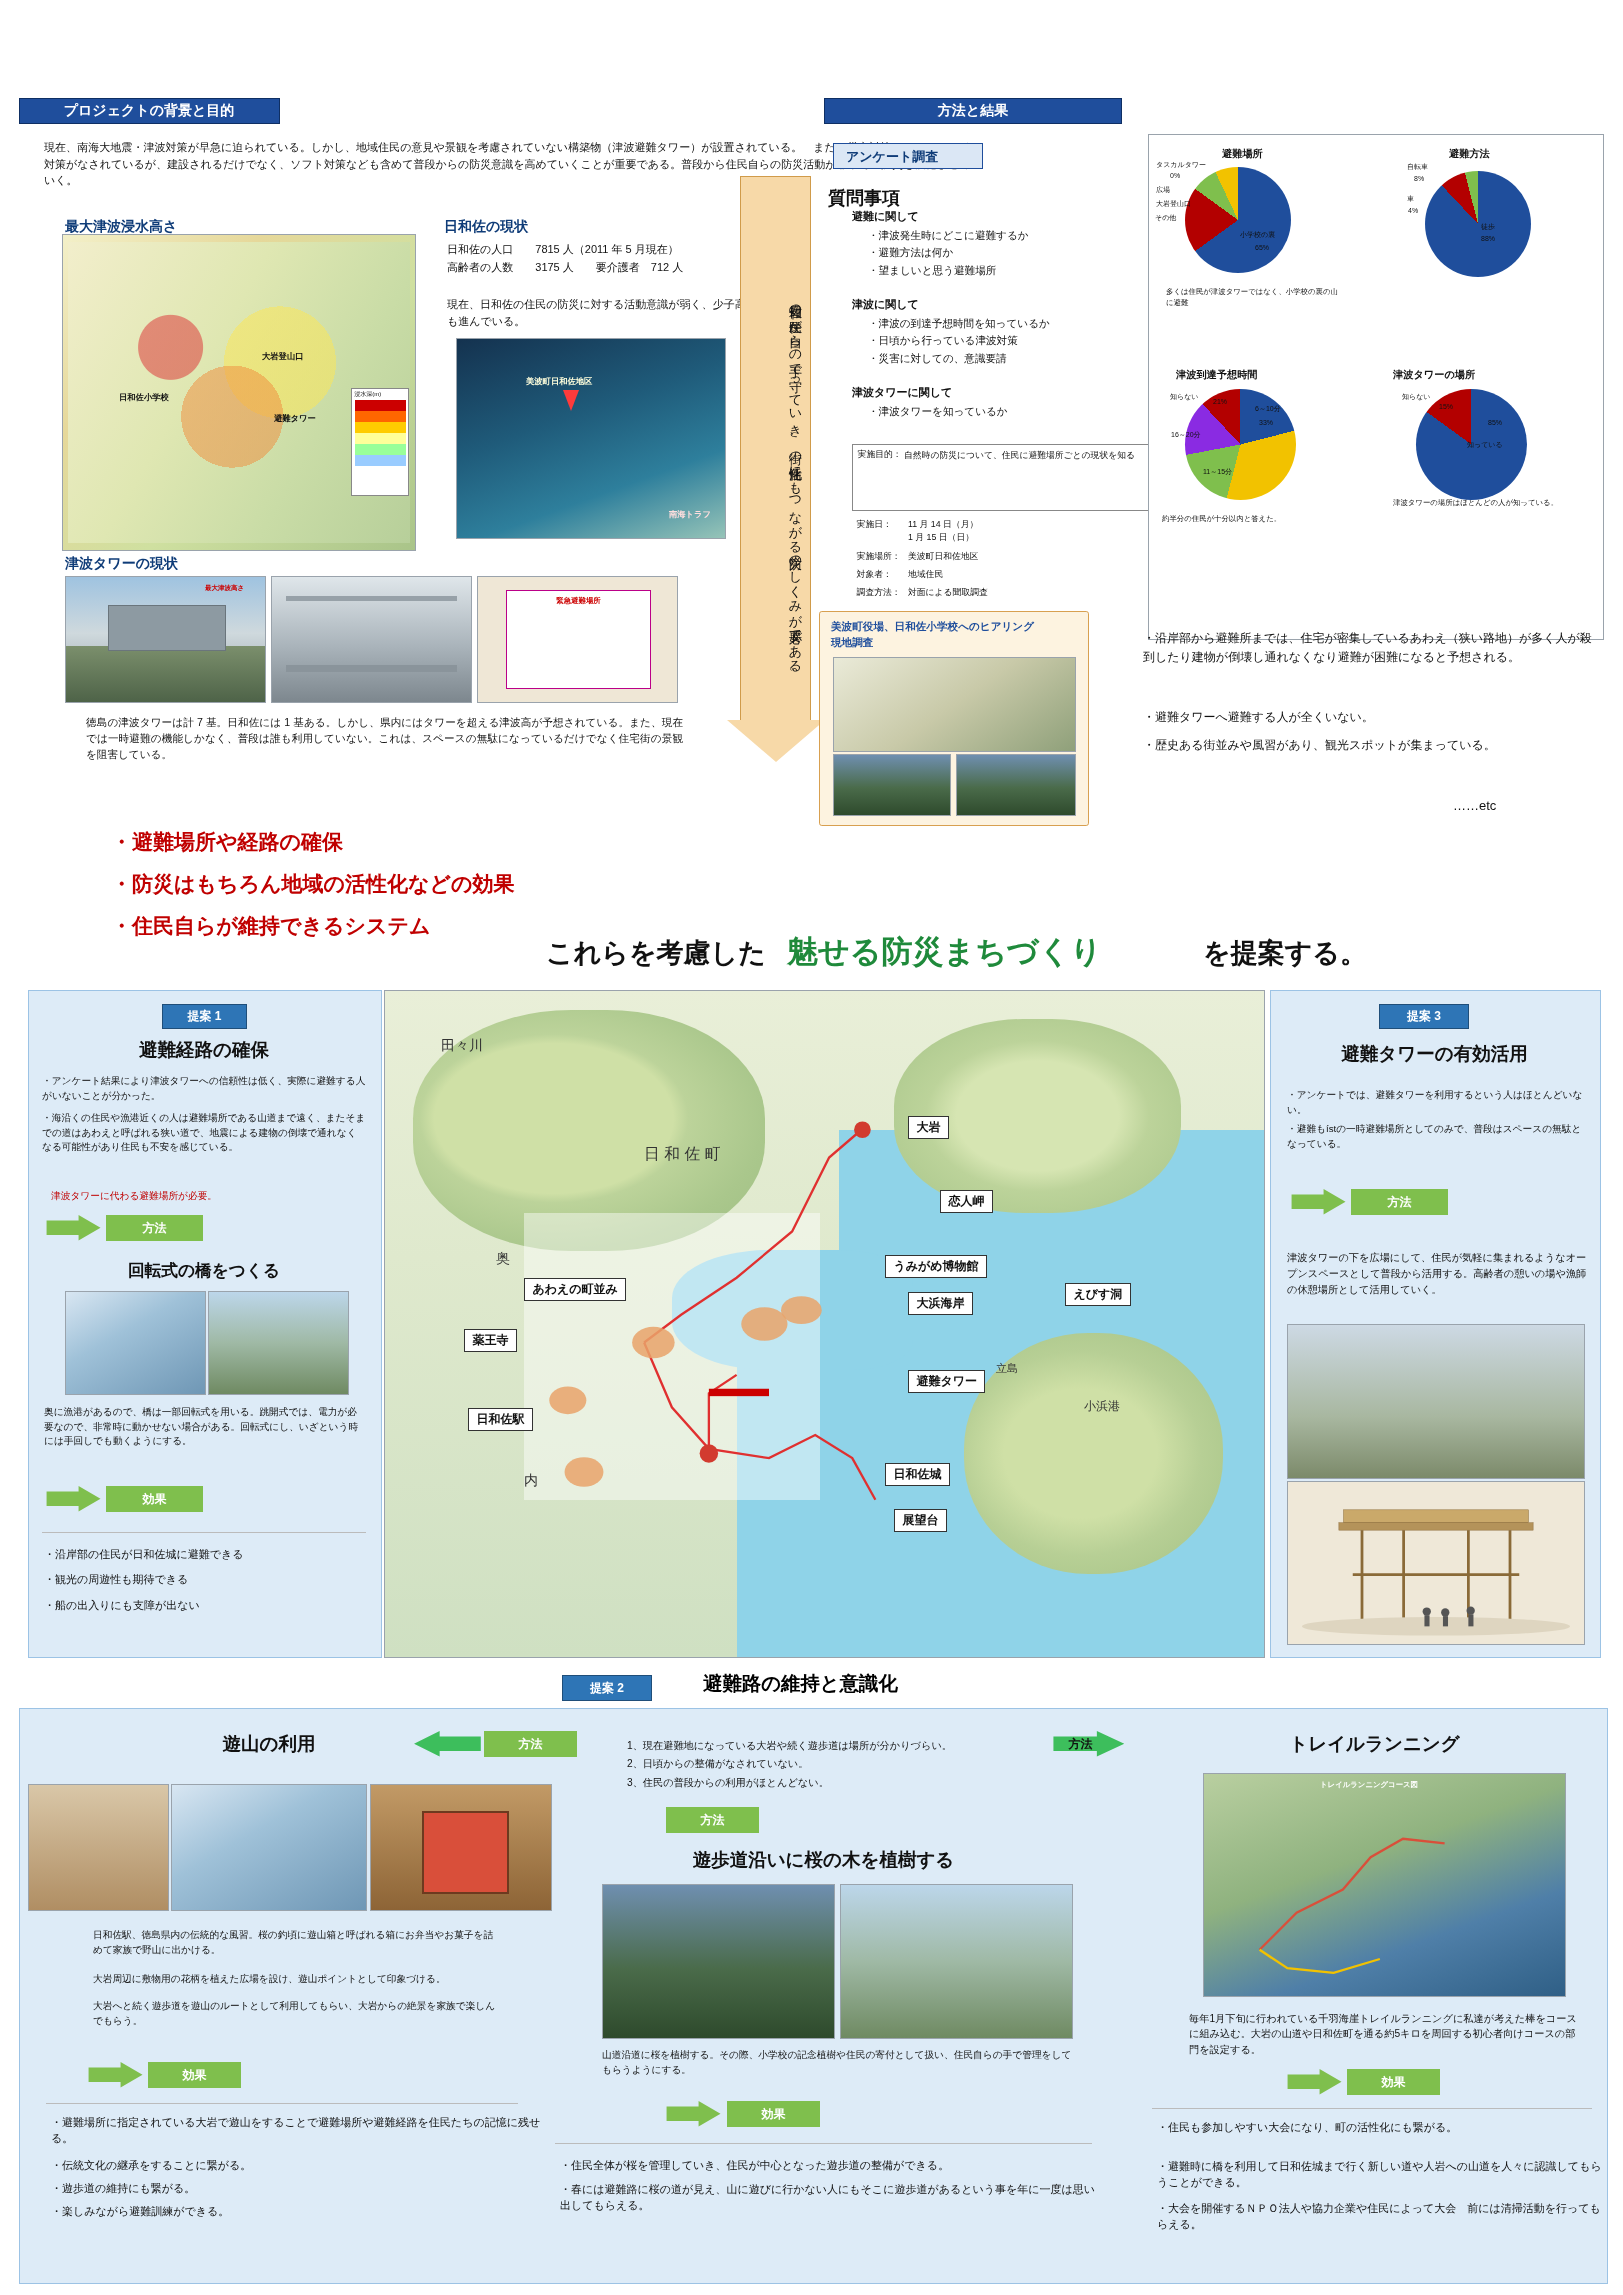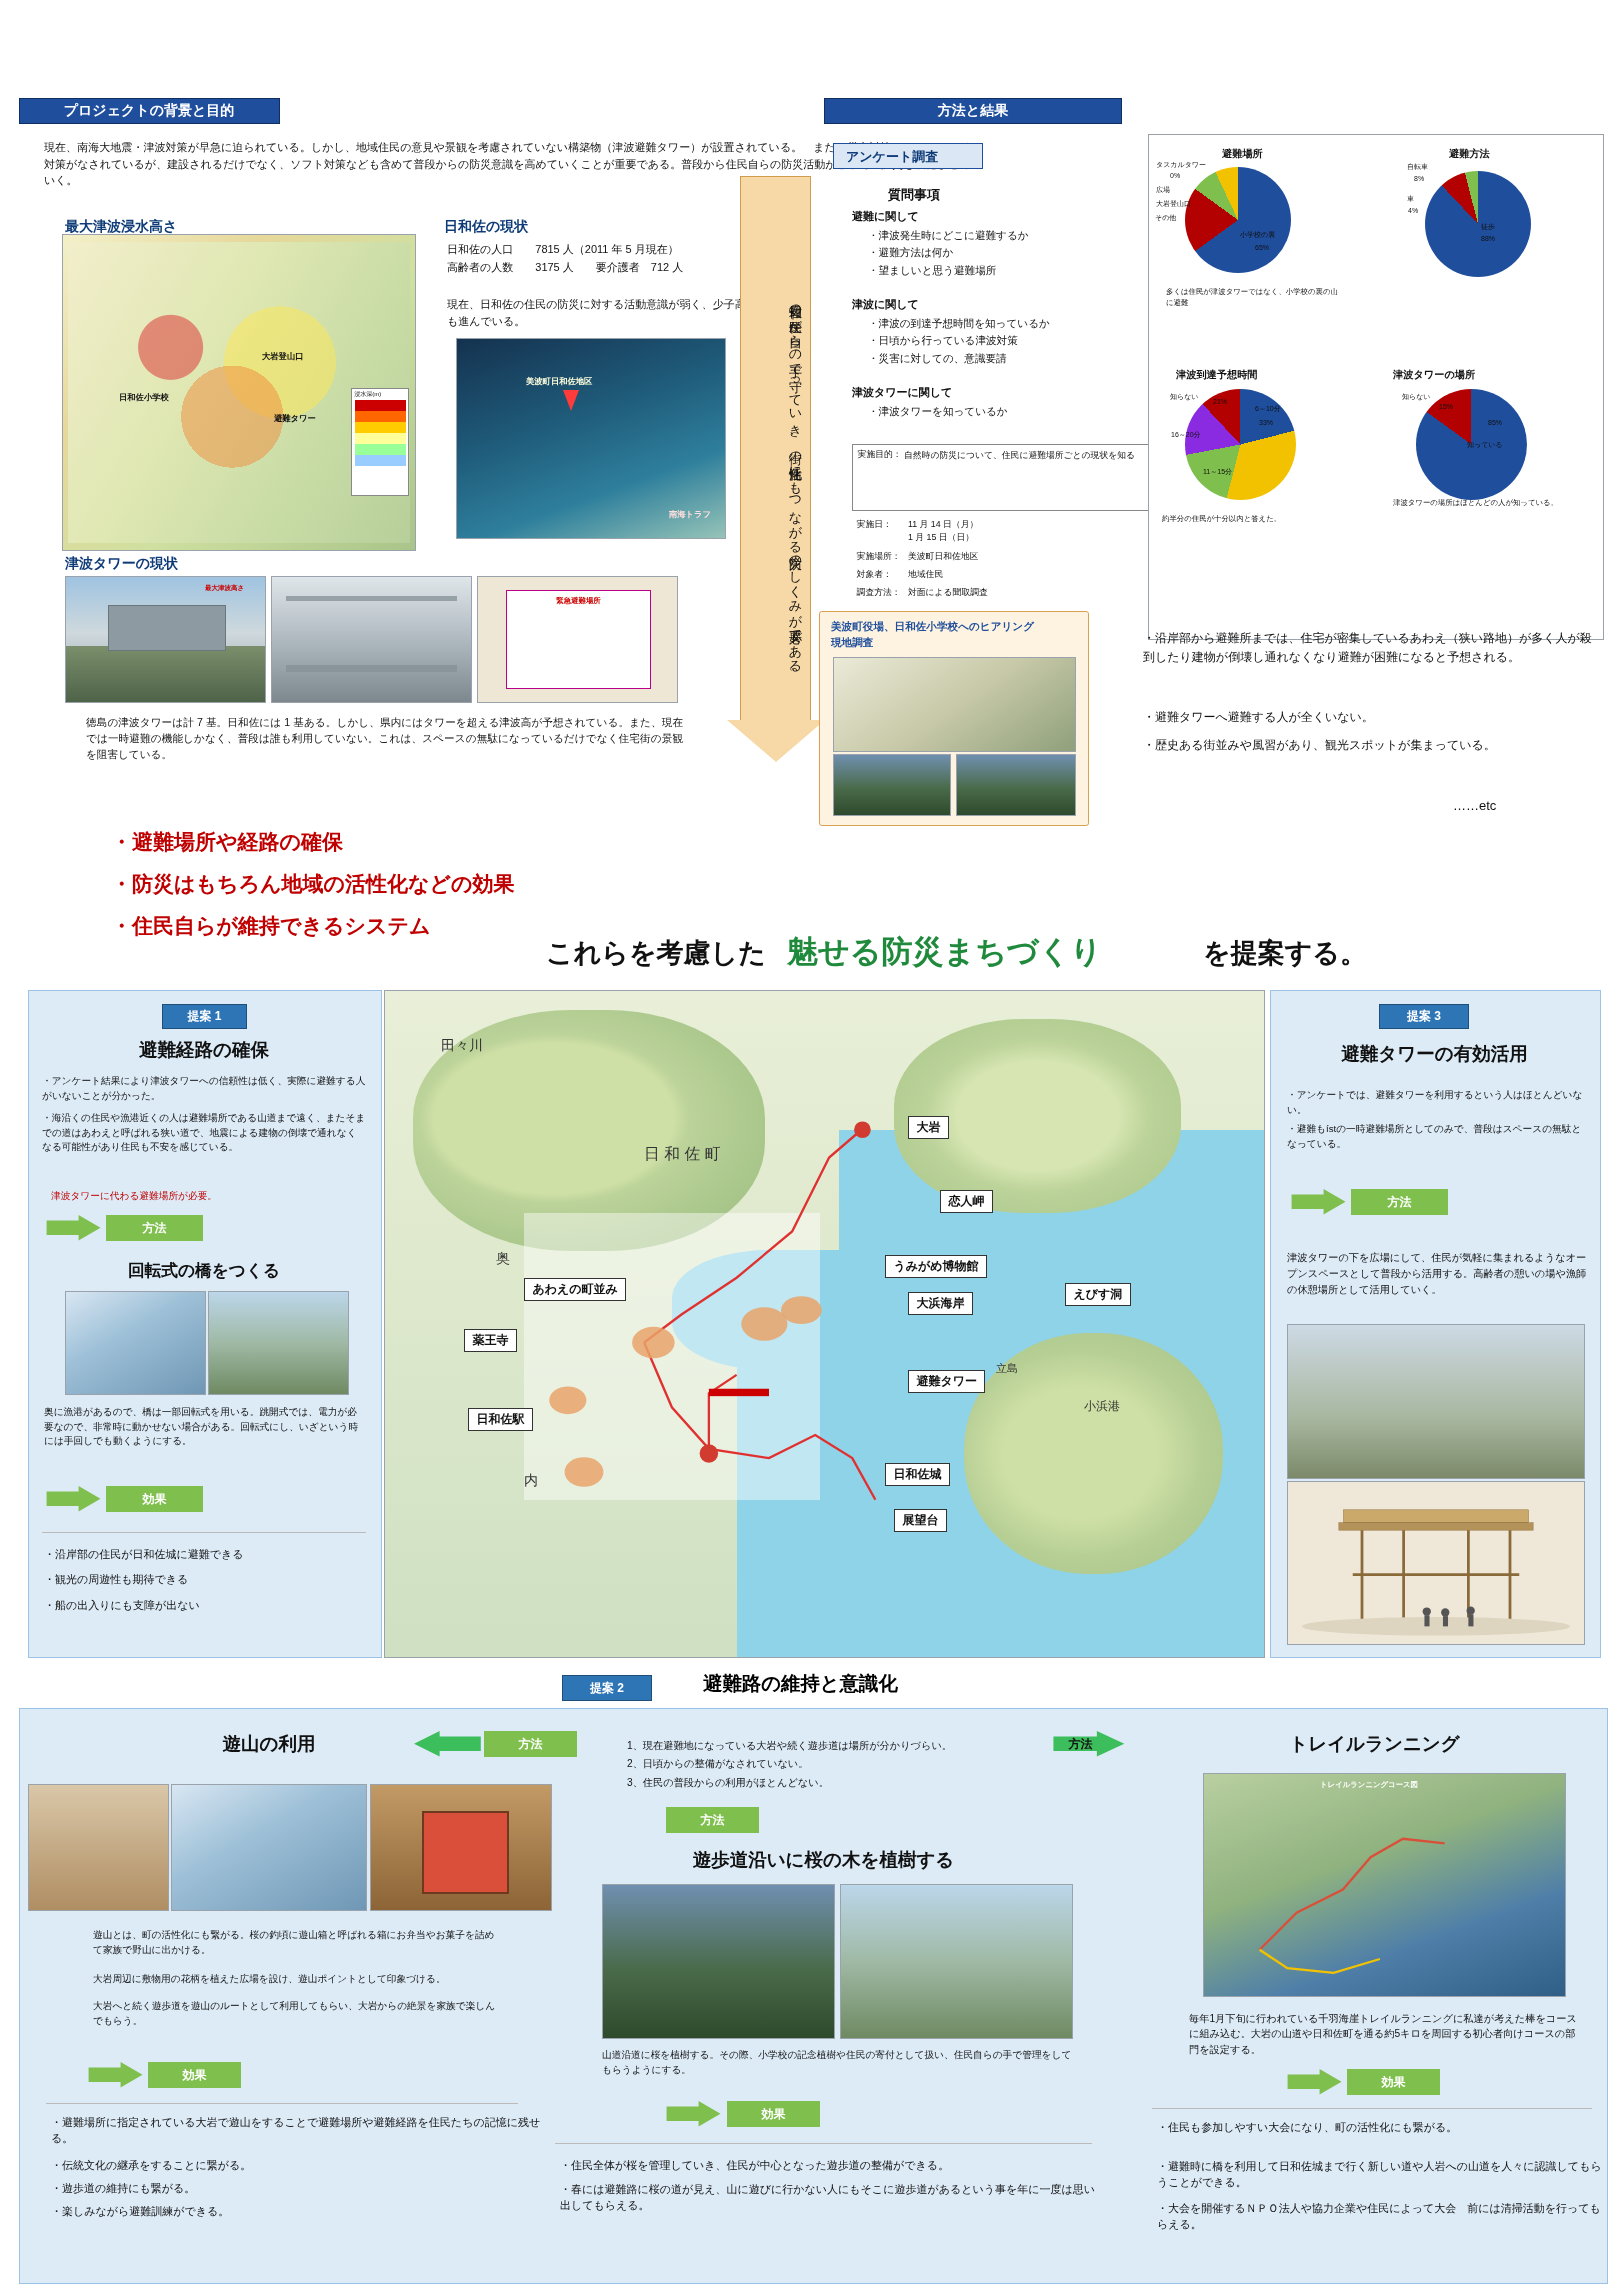--- a/index.html
+++ b/index.html
@@ -147,21 +147,21 @@
   <div class="arrowband" style="left:740px;top:176px;width:69px;height:546px;"></div>
   <div style="position:absolute;left:727px;top:720px;width:0;height:0;
        border-left:49px solid transparent;border-right:49px solid transparent;border-top:42px solid #f7d9a8;"></div>
   <div class="vert" style="position:absolute;left:754px;top:296px;width:51px;height:417px;font-size:13px;line-height:1.5;color:#111;">日和佐の住民が自らの手で守っていき、街の活性化にもつながる防災のしくみが必要である。</div>
 
   <div class="bar" style="left:824px;top:98px;width:296px;height:24px;">方法と結果</div>
 
   <div class="barlight" style="left:833px;top:143px;width:148px;height:24px;"></div>
   <div class="h-label" style="left:846px;top:148px;font-size:13px;">アンケート調査</div>
 
-  <div class="txt bold" style="left:888px;top:185px;font-size:13px;">質問事項</div>
+  <div class="txt bold" style="left:828px;top:185px;font-size:18px;">質問事項</div>
 
   <div class="txt bold" style="left:852px;top:208px;font-size:11px;">避難に関して</div>
   <div class="txt" style="left:868px;top:228px;font-size:10.6px;">・津波発生時にどこに避難するか</div>
   <div class="txt" style="left:868px;top:245px;font-size:10.6px;">・避難方法は何か</div>
   <div class="txt" style="left:868px;top:263px;font-size:10.6px;">・望ましいと思う避難場所</div>
 
   <div class="txt bold" style="left:852px;top:296px;font-size:11px;">津波に関して</div>
   <div class="txt" style="left:868px;top:316px;font-size:10.6px;">・津波の到達予想時間を知っているか</div>
   <div class="txt" style="left:868px;top:333px;font-size:10.6px;">・日頃から行っている津波対策</div>
   <div class="txt" style="left:868px;top:351px;font-size:10.6px;">・災害に対しての、意識要請</div>
@@ -368,21 +368,21 @@
     <polygon points="150,12 60,12 60,0 4,28 60,56 60,44 150,44" fill="#3dbe5c"></polygon>
   </svg>
   <div class="greenband" style="left:484px;top:1731px;width:93px;height:26px;">方法</div>
 
   <div class="ph" style="left:28px;top:1784px;width:139px;height:125px;background:linear-gradient(180deg,#d9c7a8,#b08e63);"></div>
   <div class="ph imgG" style="left:171px;top:1784px;width:194px;height:125px;"></div>
   <div class="ph" style="left:370px;top:1784px;width:180px;height:125px;background:linear-gradient(180deg,#c29a66,#8d6436);">
     <div style="position:absolute;left:51px;top:25.5px;width:83px;height:79px;background:#d94f3a;border:2.3px solid #6d3a1f;"></div>
   </div>
 
-  <div class="txt" style="left:93px;top:1928px;width:407px;font-size:9.7px;line-height:1.5;">遊山とは、町の活性化にも繋がる。桜の釣頃に遊山箱と呼ばれる箱にお弁当やお菓子を詰めて家族で野山に出かける。</div>
+  <div class="txt" style="left:93px;top:1928px;width:407px;font-size:9.7px;line-height:1.5;">日和佐駅、徳島県内の伝統的な風習。桜の釣頃に遊山箱と呼ばれる箱にお弁当やお菓子を詰めて家族で野山に出かける。</div>
   <div class="txt" style="left:93px;top:1972px;width:407px;font-size:9.7px;line-height:1.5;">大岩周辺に敷物用の花柄を植えた広場を設け、遊山ポイントとして印象づける。</div>
   <div class="txt" style="left:93px;top:1999px;width:407px;font-size:9.7px;line-height:1.5;">大岩へと続く遊歩道を遊山のルートとして利用してもらい、大岩からの絶景を家族で楽しんでもらう。</div>
 
   <svg class="greenarrow" style="left:88px;top:2062px;" width="56" height="32" viewBox="0 0 120 70">
     <polygon points="0,12 70,12 70,0 118,28 70,56 70,44 0,44" fill="#7fbf4d"></polygon>
   </svg>
   <div class="greenband" style="left:148px;top:2062px;width:93px;height:26px;">効果</div>
   <hr class="divider" style="left:46px;top:2103px;width:472px;">
   <div class="txt" style="left:51px;top:2115px;width:491px;font-size:11px;line-height:1.45;">・避難場所に指定されている大岩で遊山をすることで避難場所や避難経路を住民たちの記憶に残せる。</div>
   <div class="txt" style="left:51px;top:2157px;width:491px;font-size:11px;">・伝統文化の継承をすることに繋がる。</div>

